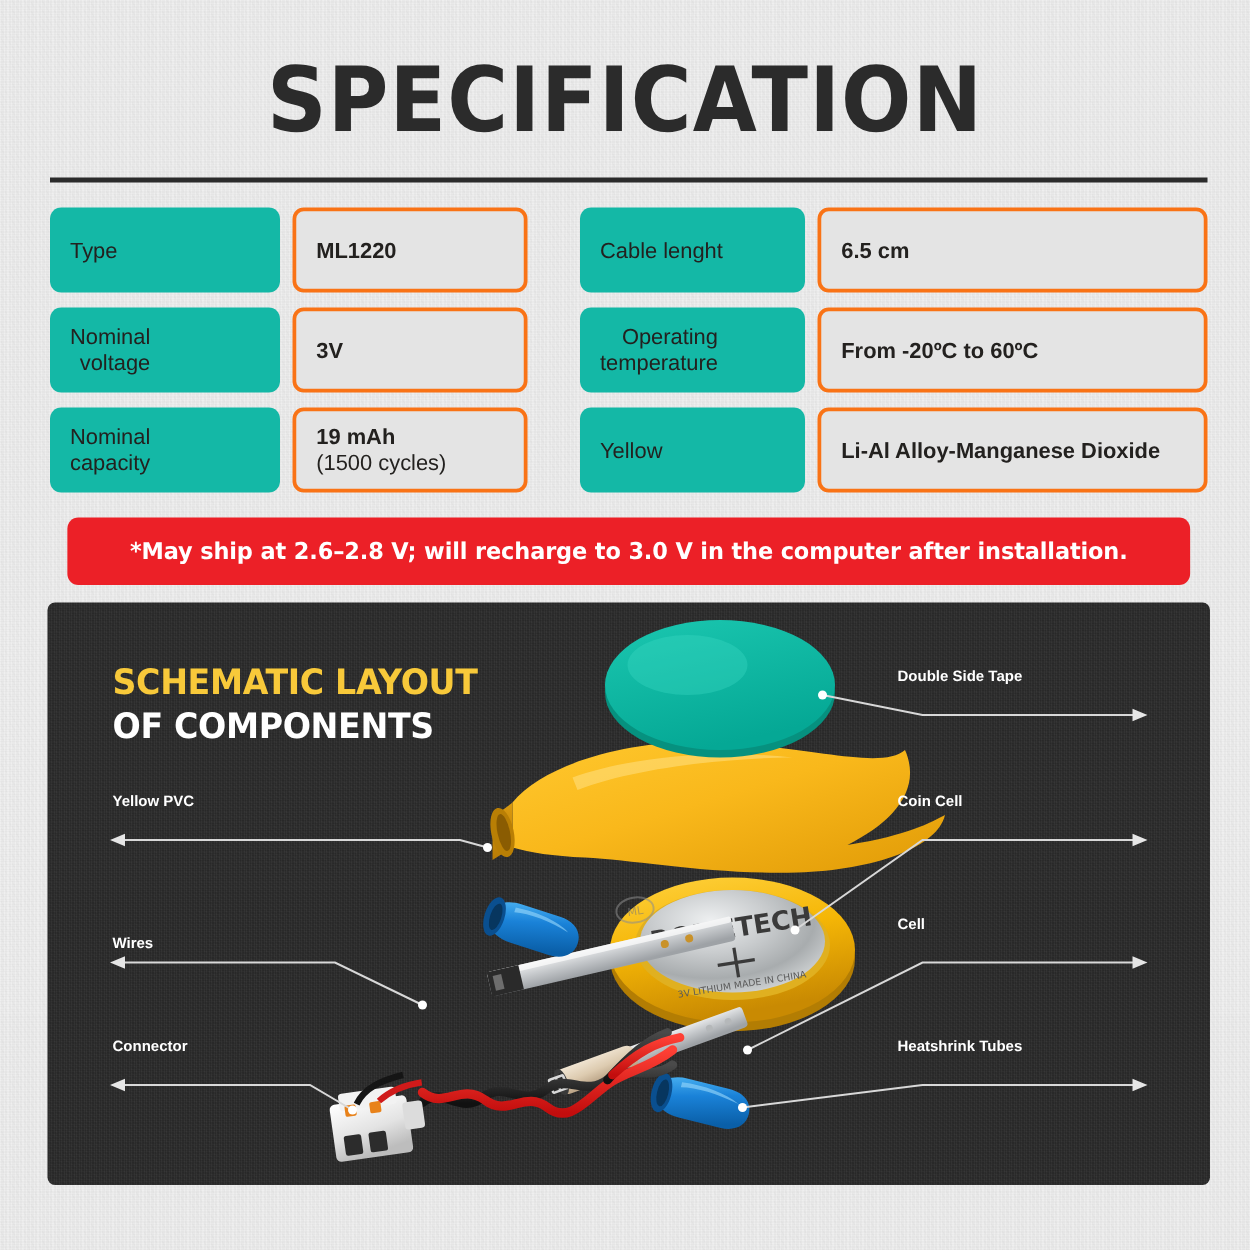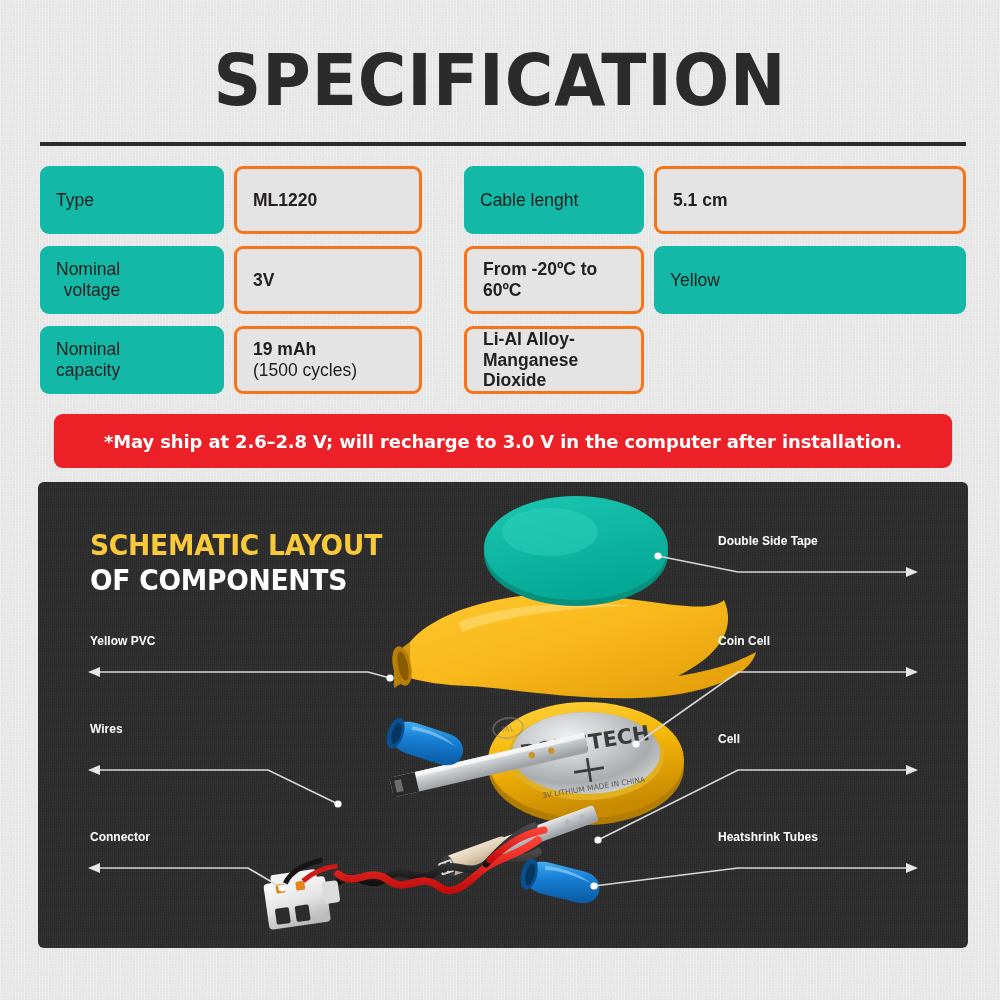--- a/index.html
+++ b/index.html
@@ -200,23 +200,29 @@
         <span class="sub">(1500 cycles)</span>
       </span>
     </div>
   </div>
 
   <div class="grid-right">
     <div class="cell cell-key">
       <span>Cable lenght</span>
     </div>
     <div class="cell cell-val">
-      <span>5.1 cm</span>
-    </div>
-
+      <span>6.5 cm</span>
+    </div>
+
+    <div class="cell cell-key">
+      <span>
+        <span>Operating</span><br>
+        <span>temperature</span>
+      </span>
+    </div>
     <div class="cell cell-val">
       <span>From -20ºC to 60ºC</span>
     </div>
 
     <div class="cell cell-key">
       <span>Yellow</span>
     </div>
     <div class="cell cell-val">
       <span>Li-Al Alloy-Manganese Dioxide</span>
     </div>
@@ -436,20 +442,20 @@
       <circle cx="300" cy="322" r="3.6"></circle>
       <circle cx="244" cy="406" r="3.6"></circle>
       <circle cx="620" cy="74" r="3.6"></circle>
       <circle cx="598" cy="262" r="3.6"></circle>
       <circle cx="560" cy="358" r="3.6"></circle>
       <circle cx="556" cy="404" r="3.6"></circle>
     </g>
   </svg>
 
   <div class="label" style="left:52px; top:152px;">Yellow PVC</div>
-  <div class="label" style="left:52px; top:240px;">Wires</div>
+  <div class="label" style="left:52px; top:265px;">Wires</div>
   <div class="label" style="left:52px; top:348px;">Connector</div>
 
   <div class="label right" style="left:680px; top:52px;">Double Side Tape</div>
   <div class="label right" style="left:680px; top:152px;">Coin Cell</div>
   <div class="label right" style="left:680px; top:250px;">Cell</div>
   <div class="label right" style="left:680px; top:348px;">Heatshrink Tubes</div>
 </div>
 
 </body></html>

